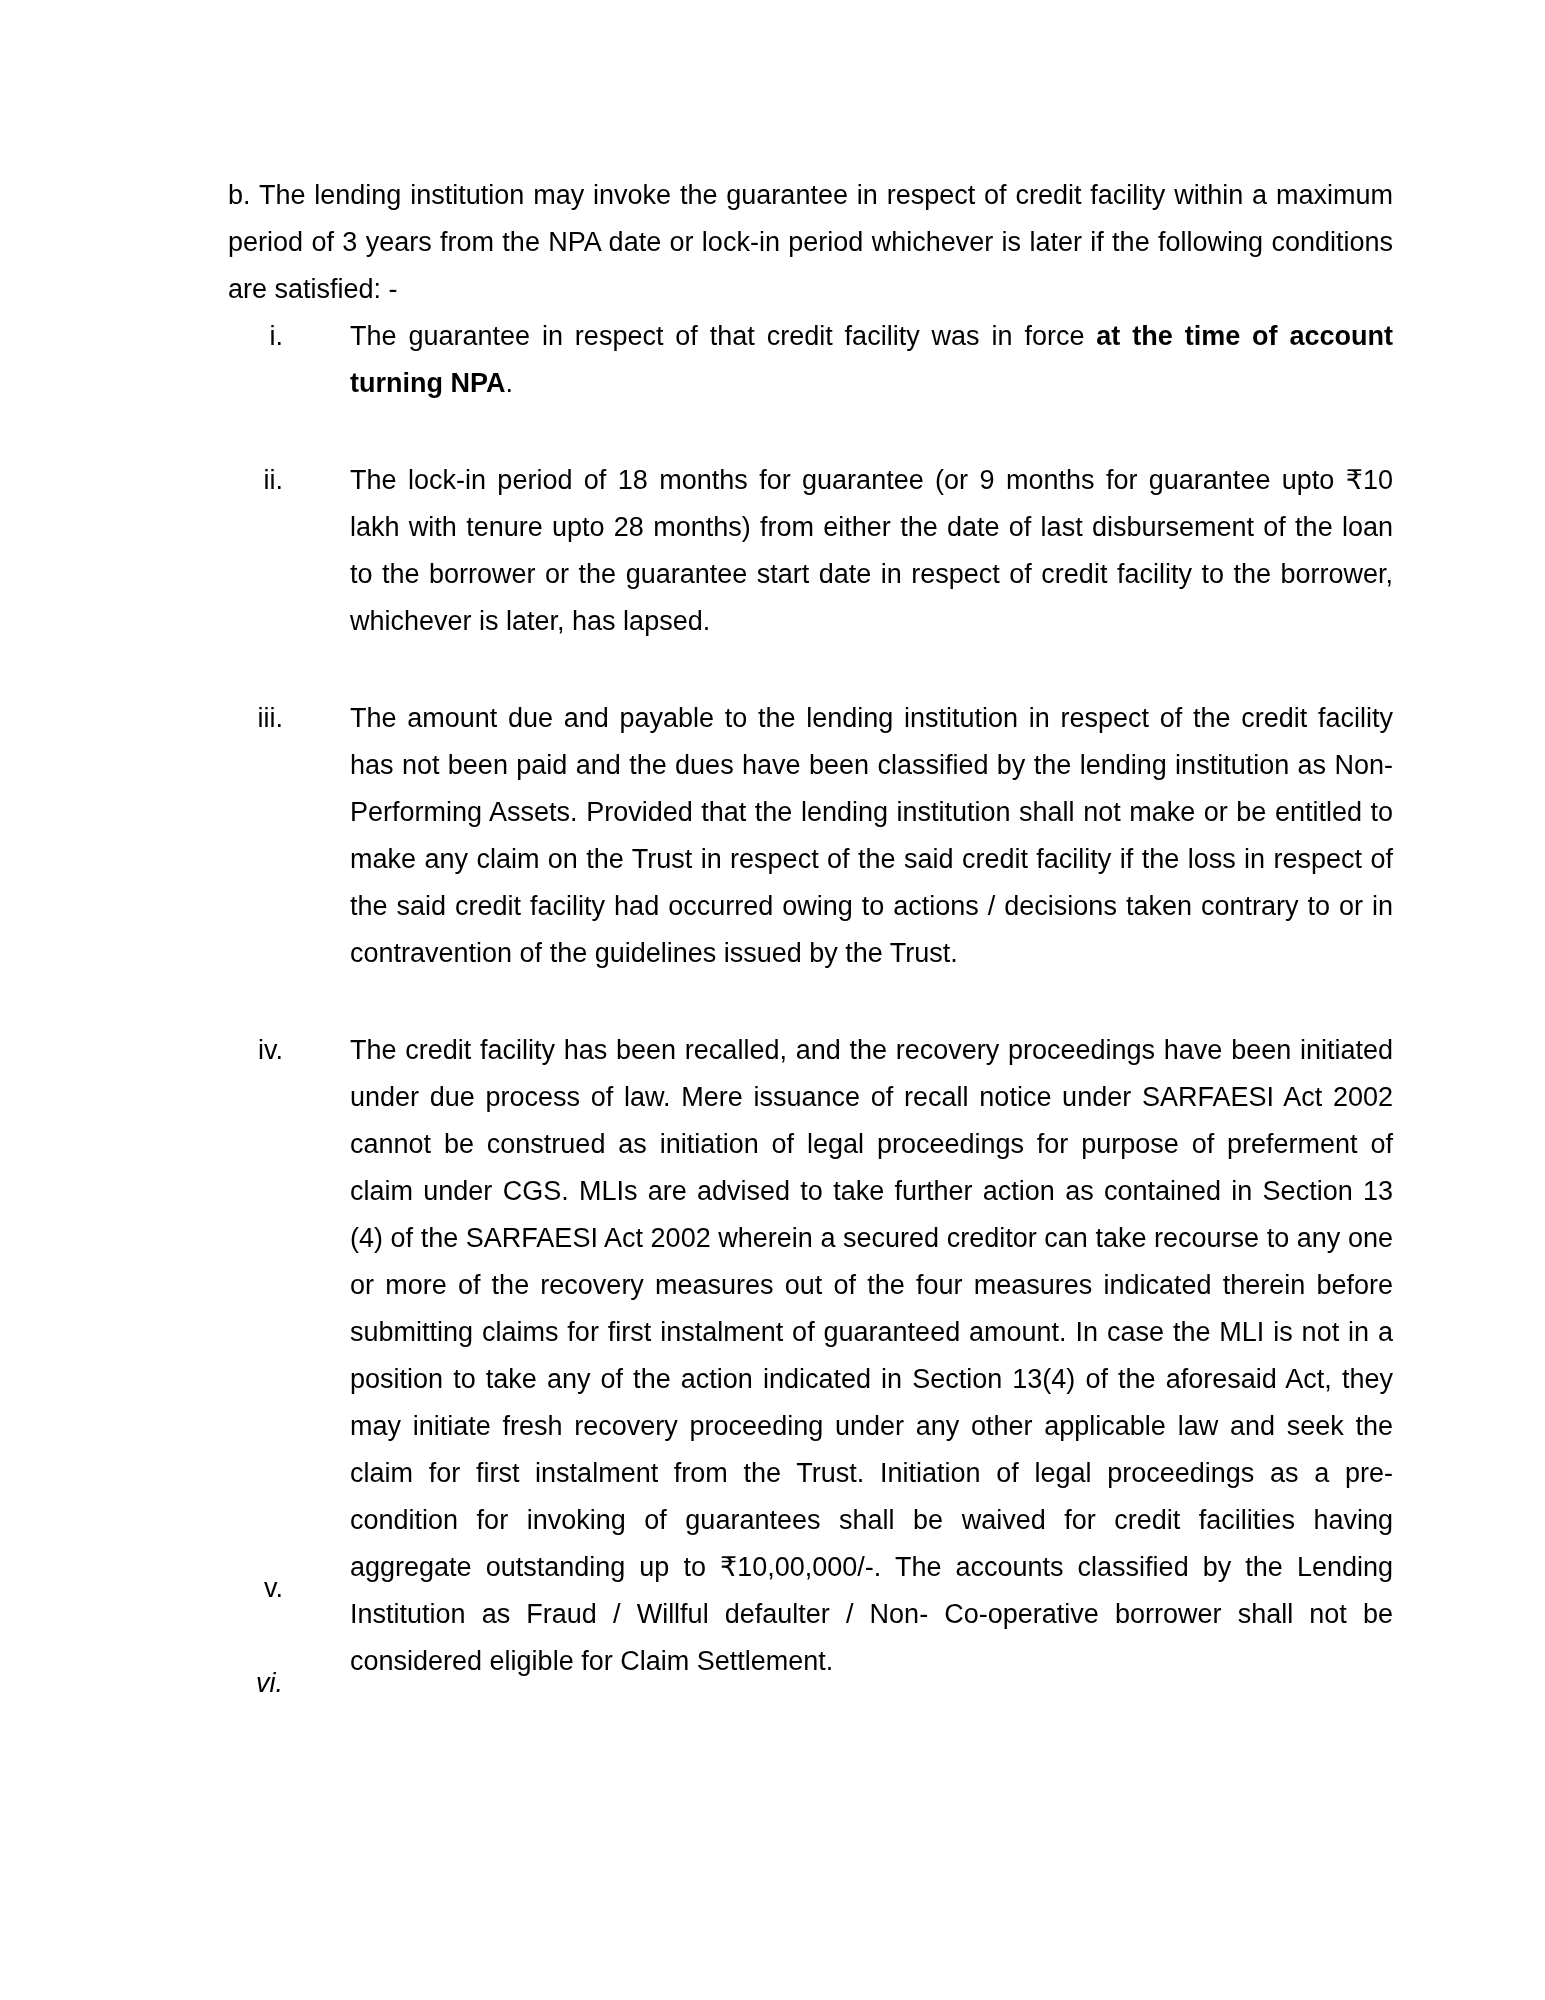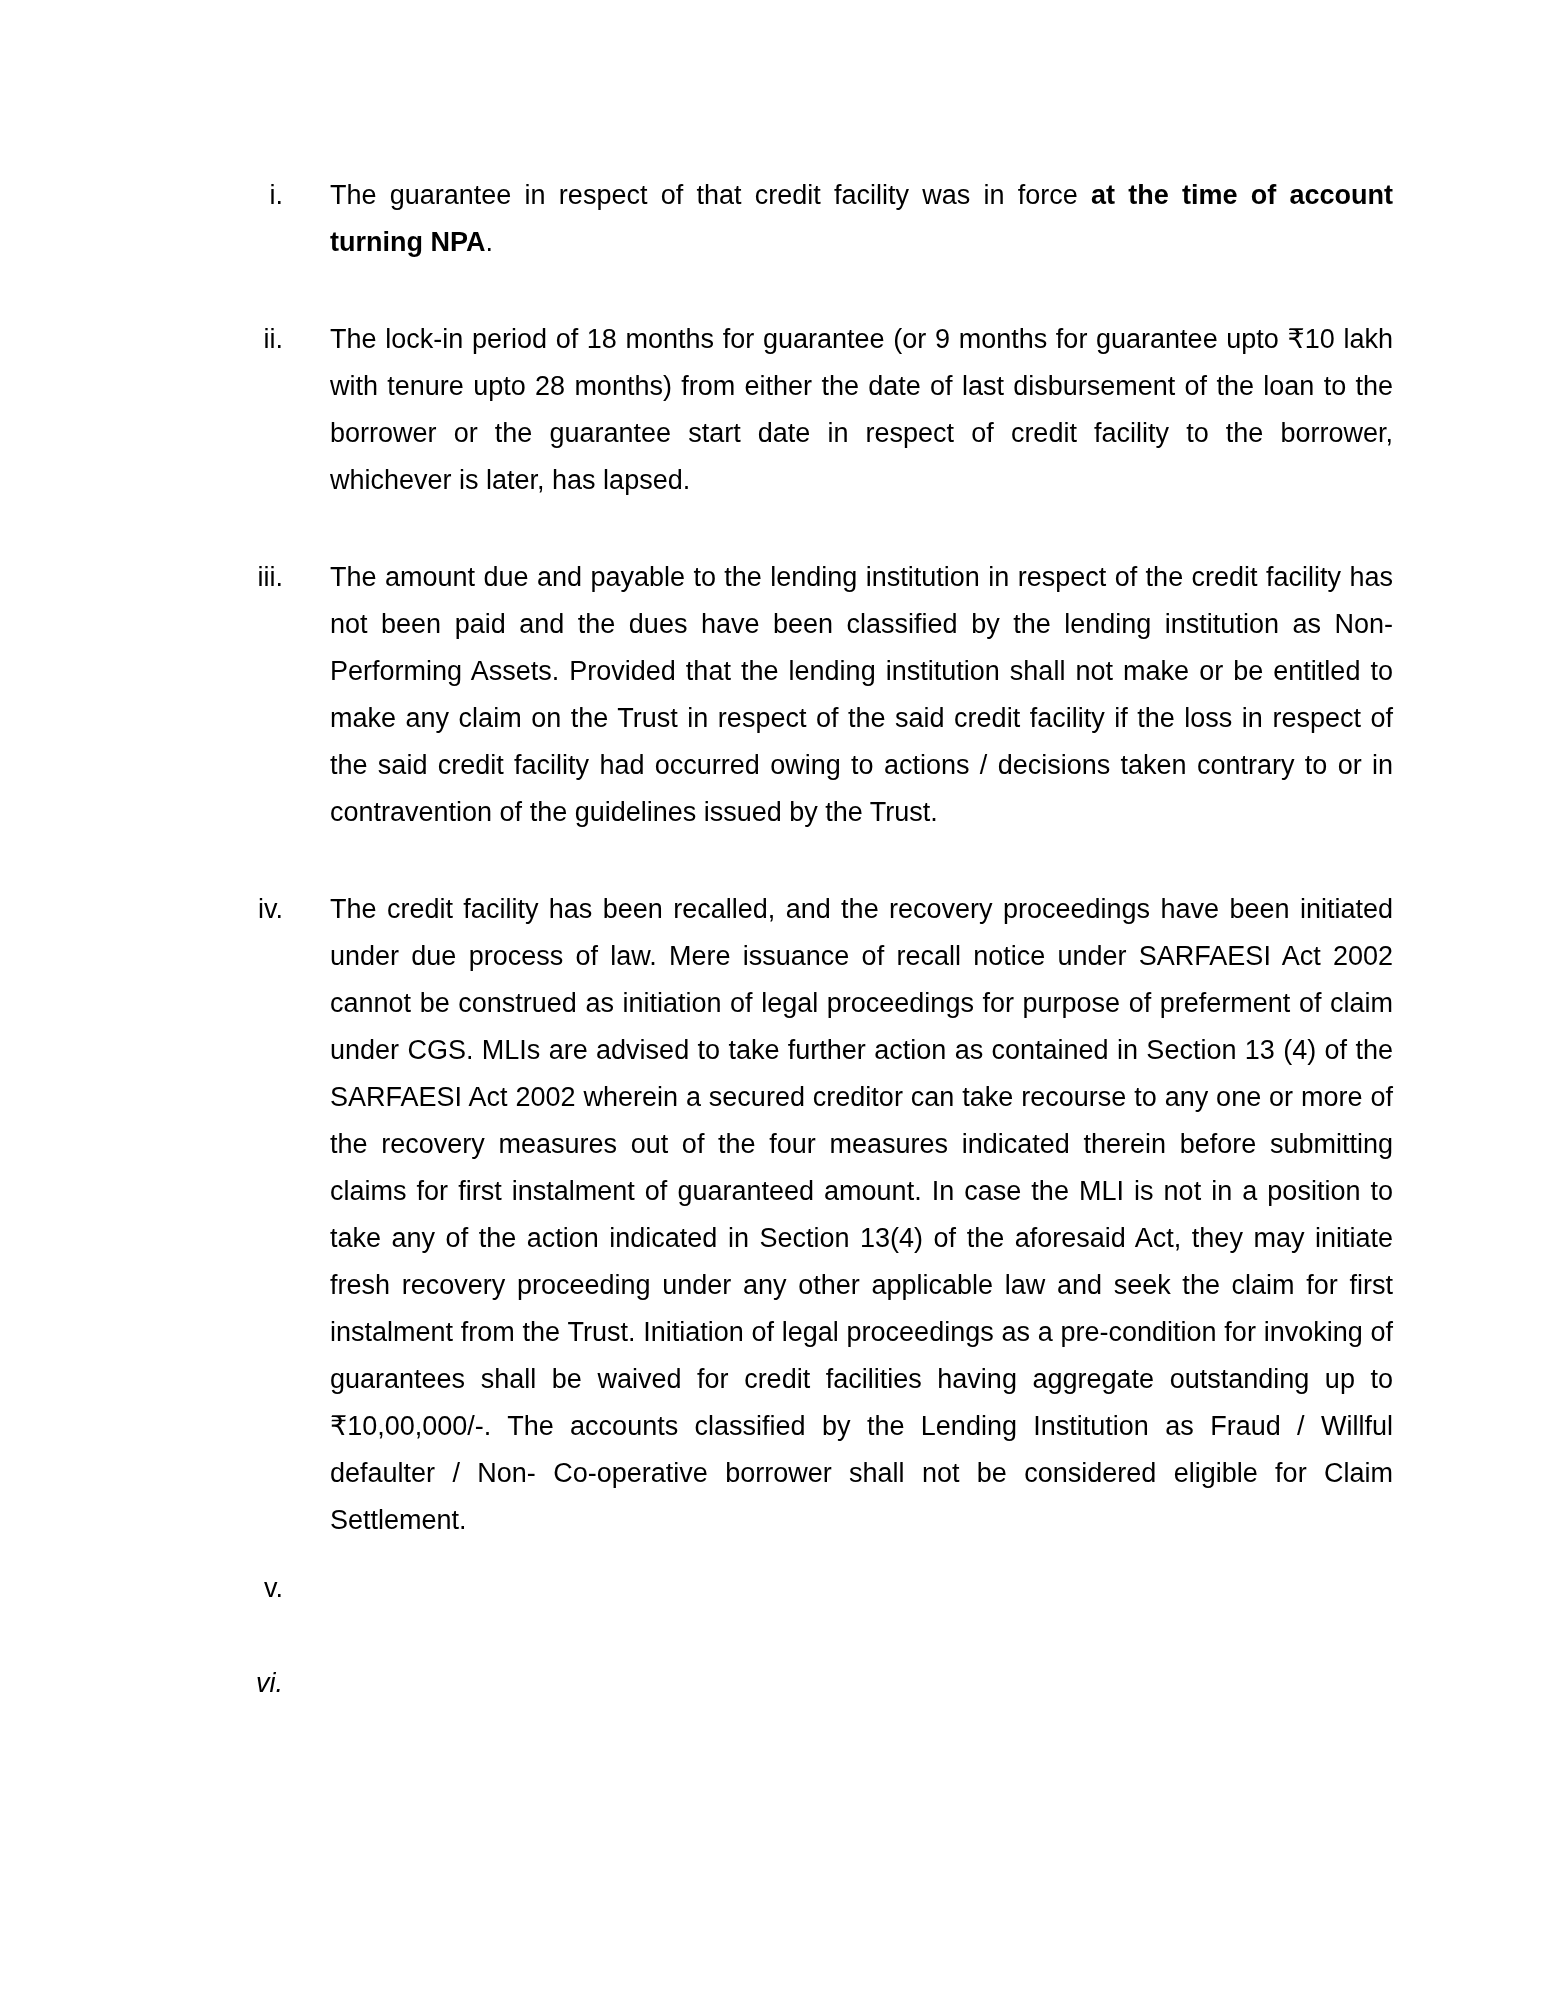--- a/index.html
+++ b/index.html
@@ -52,38 +52,40 @@
     position: absolute;
     left: 0;
     width: 55px;
     text-align: right;
     top: 0;
   }
   .cond-body {
     display: block;
     text-align: justify;
     text-align-last: left;
+    margin-left: 20px;
   }
   .cond-body b {
     font-weight: bold;
   }
   .stray-num {
     position: absolute;
     width: 55px;
     text-align: right;
     font-size: 27px;
     line-height: 47px;
   }
 </style>
 </head>
 <body>
 
 <div class="page">
   <div class="text-block">
 
+    <p class="intro">b. The lending institution may invoke the guarantee in respect of credit facility within a maximum period of 3 years from the NPA date or lock-in period whichever is later if the following conditions are satisfied: -</p>
 
     <ul class="cond-list">
       <li class="cond-item">
         <span class="cond-num">i.</span>
         <span class="cond-body"><span>The guarantee in respect of that credit facility was in force </span><b>at the time of account turning NPA</b><span>.</span></span>
       </li>
       <li class="cond-item">
         <span class="cond-num">ii.</span>
         <span class="cond-body">The lock-in period of 18 months for guarantee (or 9 months for guarantee upto ₹10 lakh with tenure upto 28 months) from either the date of last disbursement of the loan to the borrower or the guarantee start date in respect of credit facility to the borrower, whichever is later, has lapsed.</span>
       </li>

